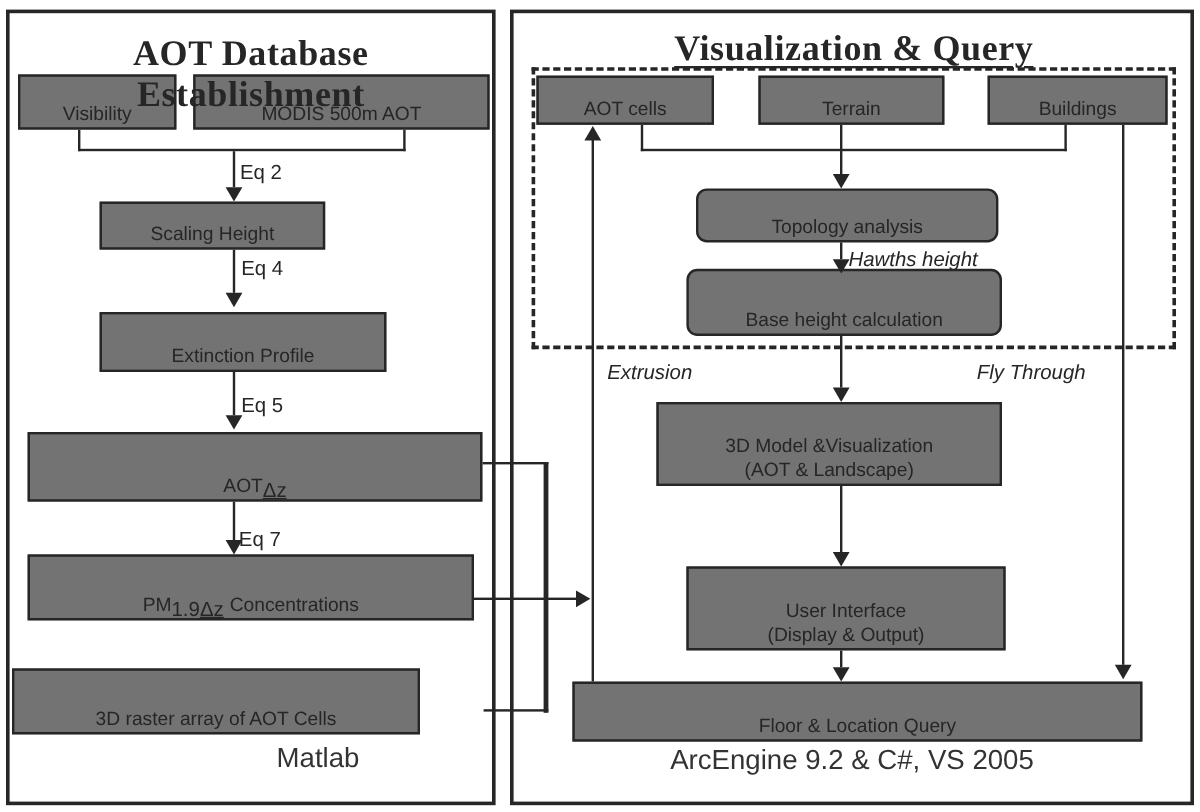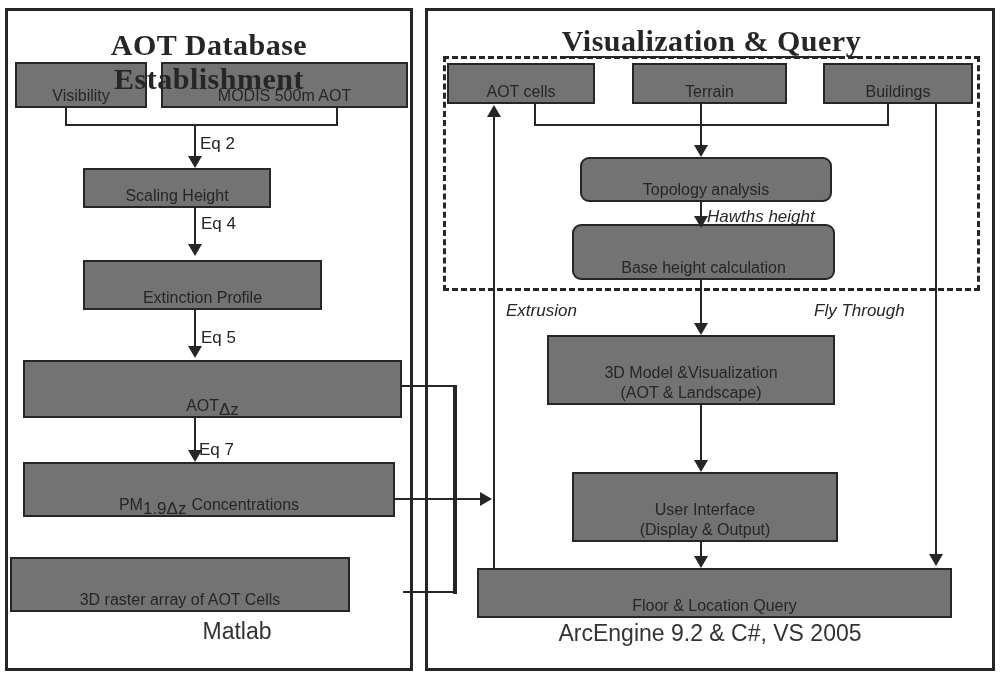--- a/index.html
+++ b/index.html
@@ -87,21 +87,21 @@
   </div>
   <div class="box" style="left:23px;top:360px;width:379px;height:58px;">
     <span><span>AOT</span><sub><u>Δz</u></sub></span>
   </div>
   <div class="box" style="left:23px;top:462px;width:372px;height:55px;">
     <span><span>PM</span><sub><span>1.9</span><u>Δz</u></sub><span class="gap-l">Concentrations</span></span>
   </div>
   <div class="box" style="left:10px;top:557px;width:340px;height:55px;">
     <span>3D raster array of AOT Cells</span>
   </div>
-  <div class="footer-lbl" style="left:5px;top:618px;width:464px;">Matlab</div>
+  <div class="footer-lbl" style="left:5px;top:618px;width:464px;padding-left:28px;">Matlab</div>
 
   <div class="vline" style="left:493px;top:116px;height:452px;"></div>
   <div class="ah-up" style="left:487px;top:105px;"></div>
 
   <div class="vline" style="left:534px;top:104px;height:22px;"></div>
   <div class="vline" style="left:887px;top:104px;height:22px;"></div>
   <div class="hline" style="left:534px;top:124px;width:355px;"></div>
   <div class="vline" style="left:700px;top:104px;height:41px;"></div>
   <div class="ah-down" style="left:694px;top:145px;"></div>
 

